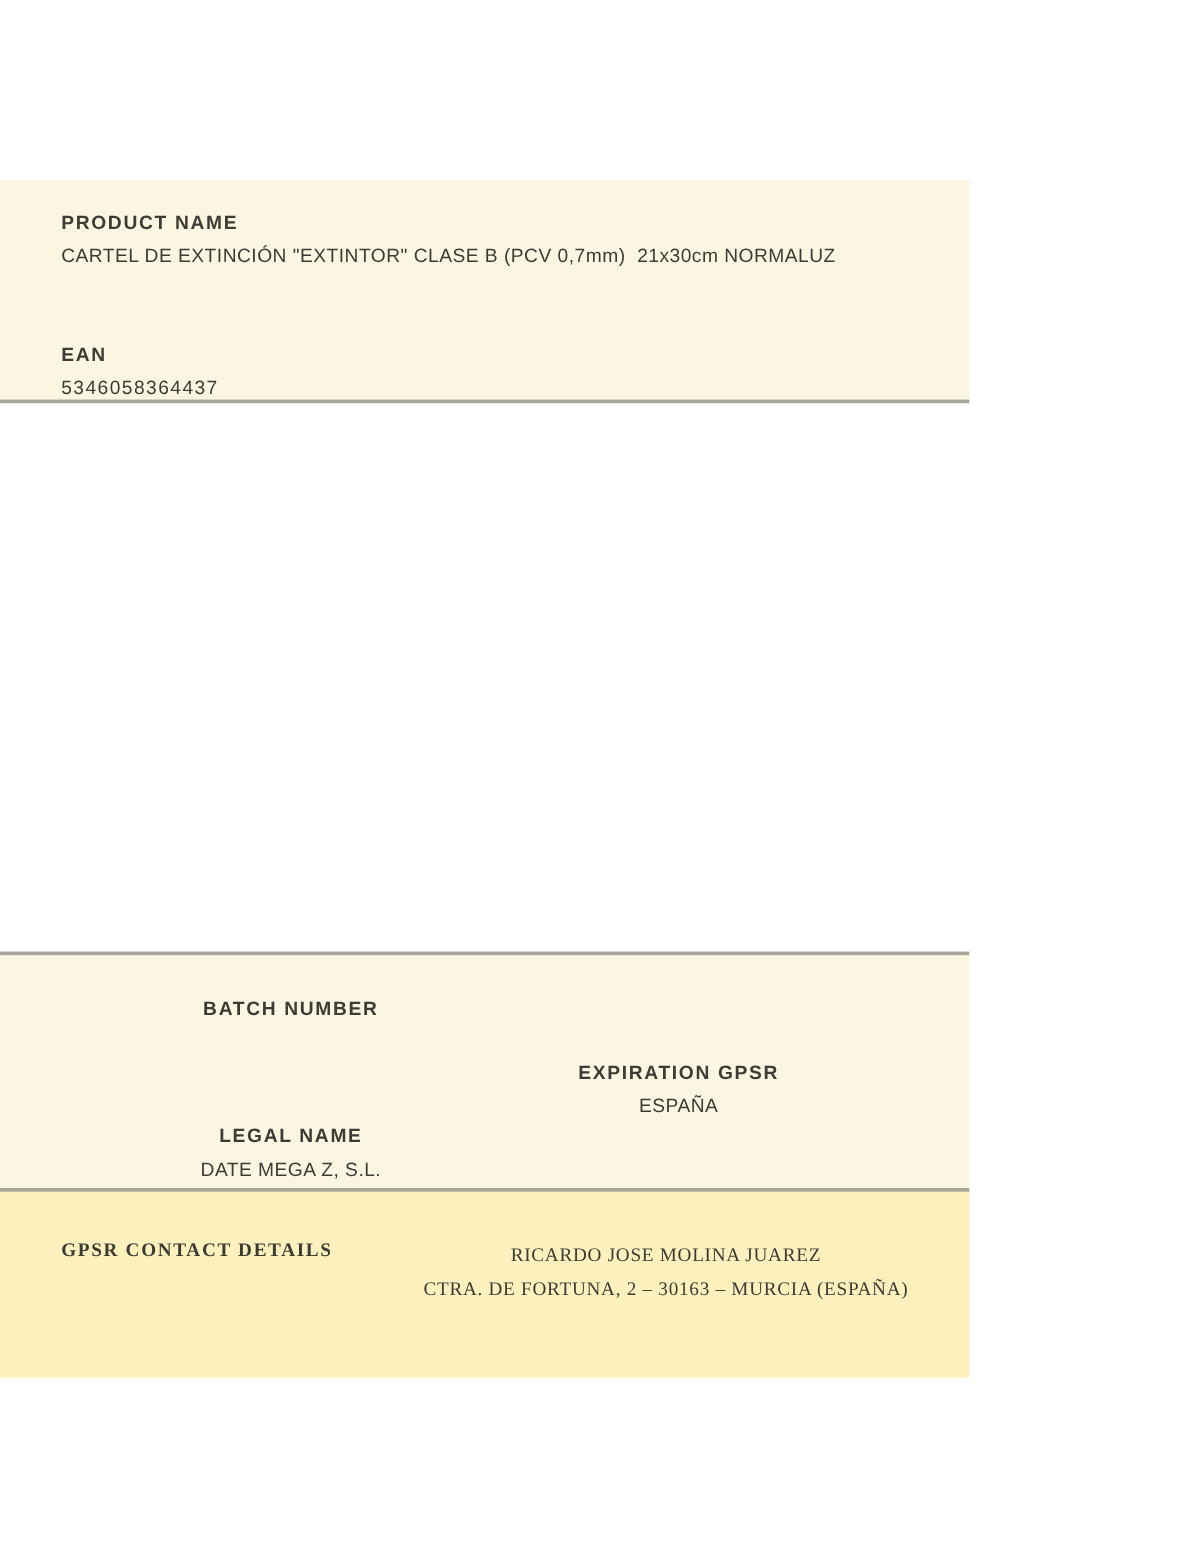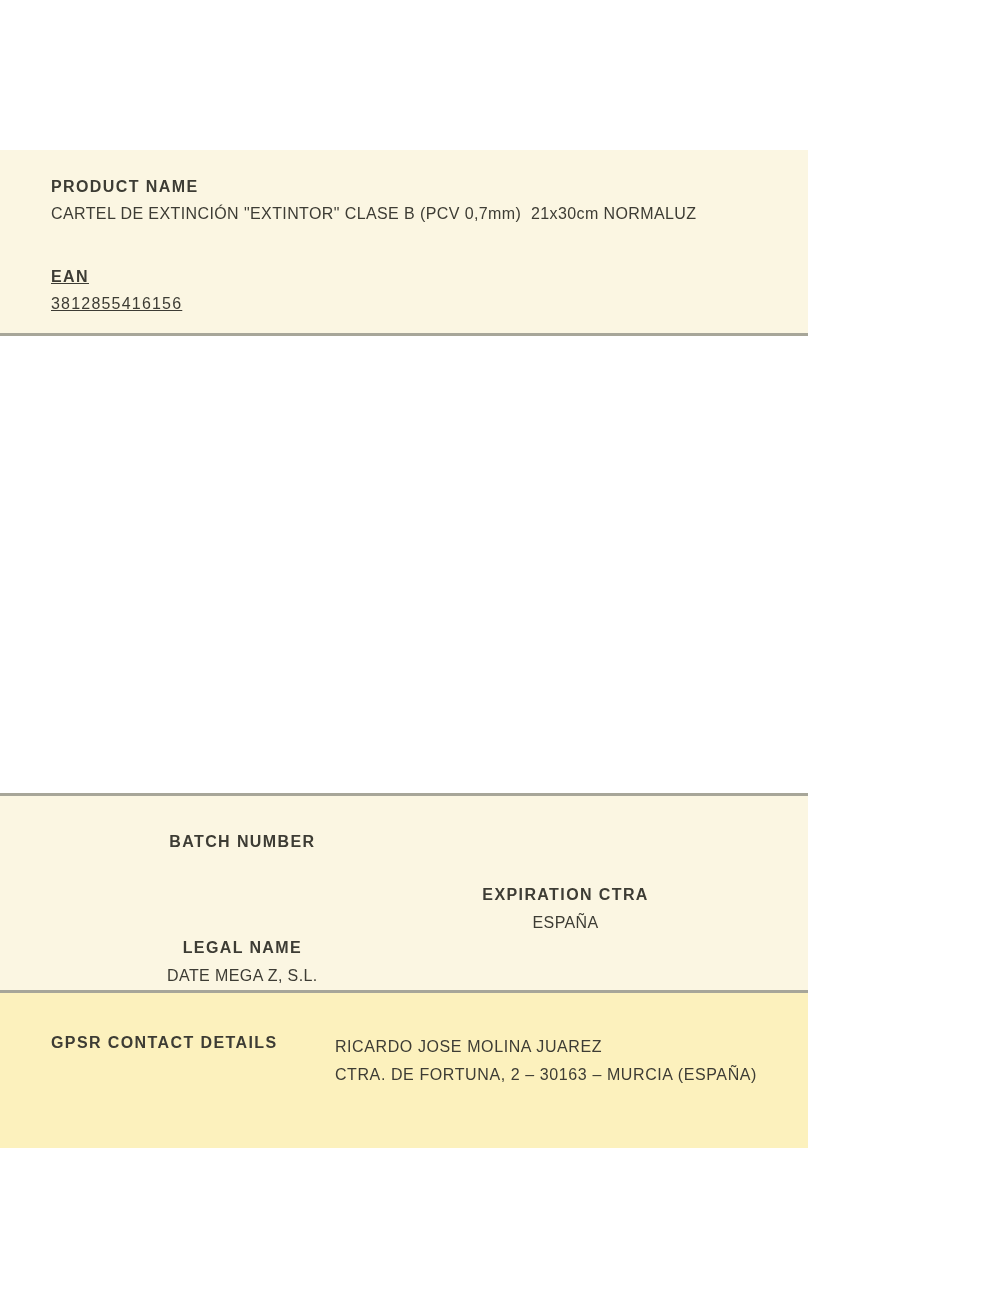--- a/index.html
+++ b/index.html
@@ -38,21 +38,21 @@
     font-size: 16px;
     font-weight: 400;
     letter-spacing: 0.4px;
     line-height: 19px;
     margin-top: 8px;
     white-space: pre-wrap;
   }
   .field-value.numeric {
     letter-spacing: 1.2px;
   }
-  .field-ean { margin-top: 44px; text-decoration: underline; }
+  .field-ean { margin-top: 64px; }
 
   
   .section-batch {
     box-sizing: border-box;
     height: 197px;
     background: var(--cream-bg, #fbf6e2);
     border-top: 3px solid var(--divider, #a7a699);
     padding-top: 30px;
     display: flex;
     align-items: center;
@@ -80,30 +80,31 @@
   
   .section-gpsr {
     box-sizing: border-box;
     height: 158px;
     background: var(--yellow-bg, #fcf1bd);
     border-top: 3px solid var(--divider, #a7a699);
     padding: 40px 51px 0 51px;
     display: flex;
     justify-content: space-between;
     align-items: flex-start;
+    font-family: Liberation Serif, serif;
   }
   .gpsr-label {
     font-size: 16px;
     font-weight: 700;
     letter-spacing: 1.4px;
     line-height: 19px;
     white-space: nowrap;
   }
   .gpsr-contact {
-    text-align: left;
+    text-align: center;
     font-size: 16px;
     font-weight: 400;
     letter-spacing: 0.6px;
     line-height: 28px;
   }
   .gpsr-contact .contact-line { display: block; }
 </style>
 </head>
 <body>
 
@@ -111,34 +112,34 @@
 
   <div class="top-spacer"></div>
 
   <section class="section-product">
     <div class="field">
       <div class="field-label">PRODUCT NAME</div>
       <div class="field-value">CARTEL DE EXTINCIÓN "EXTINTOR" CLASE B (PCV 0,7mm)  21x30cm NORMALUZ</div>
     </div>
     <div class="field field-ean">
       <div class="field-label">EAN</div>
-      <div class="field-value numeric">3812855416156</div>
+      <div class="field-value numeric">5346058364437</div>
     </div>
   </section>
 
   <div class="mid-spacer"></div>
 
   <section class="section-batch">
     <div class="batch-col first">
       <div class="col-heading">BATCH NUMBER</div>
       <div class="col-heading col-subheading">LEGAL NAME</div>
       <div class="col-value">DATE MEGA Z, S.L.</div>
     </div>
     <div class="batch-col">
-      <div class="col-heading">EXPIRATION CTRA</div>
+      <div class="col-heading">EXPIRATION GPSR</div>
       <div class="col-value">ESPAÑA</div>
     </div>
   </section>
 
   <section class="section-gpsr">
     <div class="gpsr-label">GPSR CONTACT DETAILS</div>
     <div class="gpsr-contact">
       <span class="contact-line">RICARDO JOSE MOLINA JUAREZ</span>
       <span class="contact-line">CTRA. DE FORTUNA, 2 – 30163 – MURCIA (ESPAÑA)</span>
     </div>

